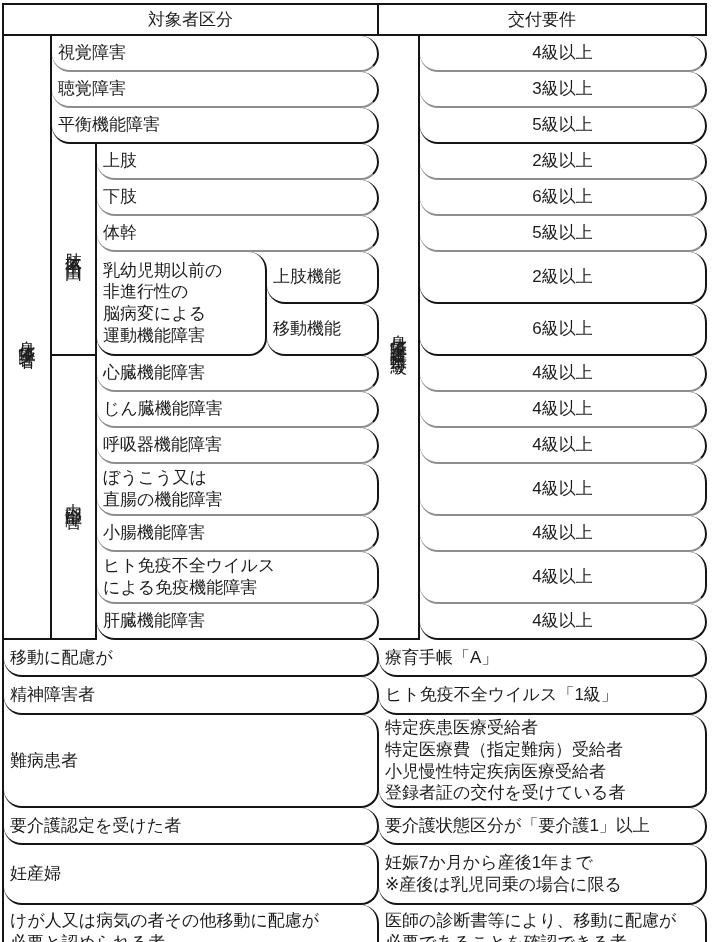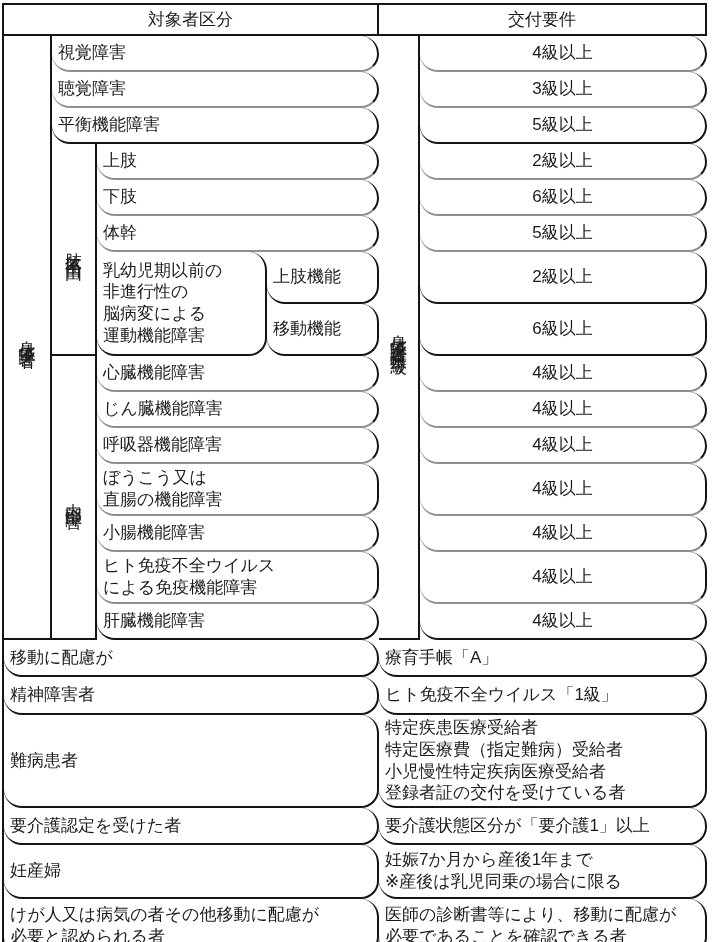--- a/index.html
+++ b/index.html
@@ -45,21 +45,21 @@
     writing-mode: vertical-rl;
     text-orientation: mixed;
     letter-spacing: 3px;
     line-height: 1.0;
   }
   tr.r-s  { height: 36px; } 
   tr.r-d  { height: 52px; margin-left: 32px; } 
   tr.r-k  { height: 37px; }
   tr.r-k2 { height: 38px; }
   tr.r-n  { height: 88px; } 
-  tr.r-p  { height: 54px; padding-left: 20px; }
+  tr.r-p  { height: 60px; padding-left: 20px; }
   tr.r-i  { height: 56px; }
 </style>
 </head>
 <body>
 
 <table class="elig">
   <colgroup>
     <col style="width:48px">
       <col style="width:45px">
       <col style="width:170px">

